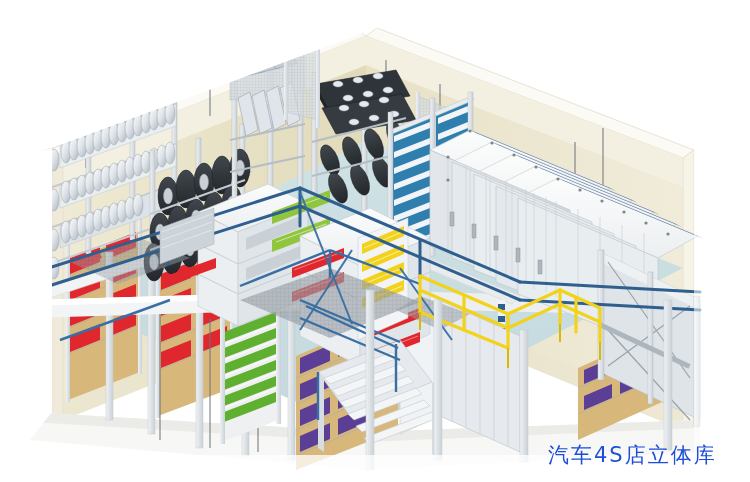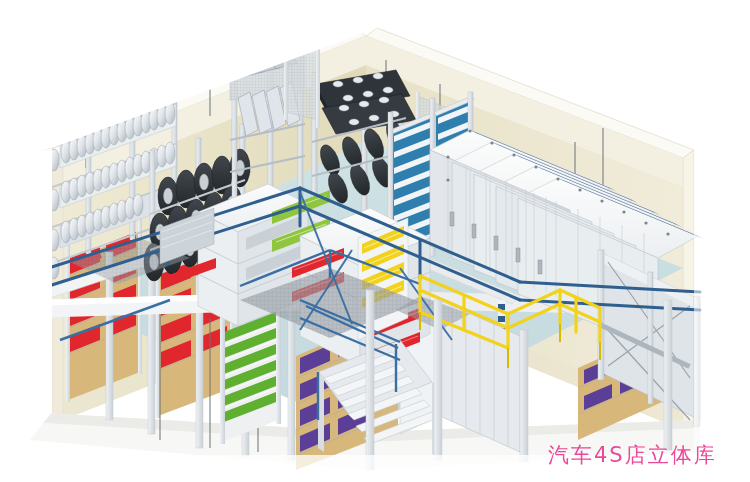--- a/index.html
+++ b/index.html
@@ -2,21 +2,21 @@
 <html><head>
 <meta charset="utf-8">
 <style>
   html,body{margin:0;padding:0;background:#ffffff;}
   body{width:750px;height:482px;overflow:hidden;font-family:"Liberation Sans","DejaVu Sans",sans-serif;}
   #stage{position:relative;width:750px;height:482px;background:#ffffff;}
   #scene{position:absolute;inset:0;}
   .cap{
     position:absolute; left:548px; top:442px;
     font-family:"DejaVu Sans","Liberation Sans",sans-serif;
-    font-size:21px; line-height:26px; color:#ec4899; letter-spacing:2px;
+    font-size:21px; line-height:26px; color:#1d4ed8; letter-spacing:2px;
     white-space:nowrap; font-weight:400;
   }
   svg{display:block;}
 </style>
 </head>
 <body>
 
 <div id="stage">
 
   <svg id="scene" width="750" height="482" viewBox="0 0 750 482">

